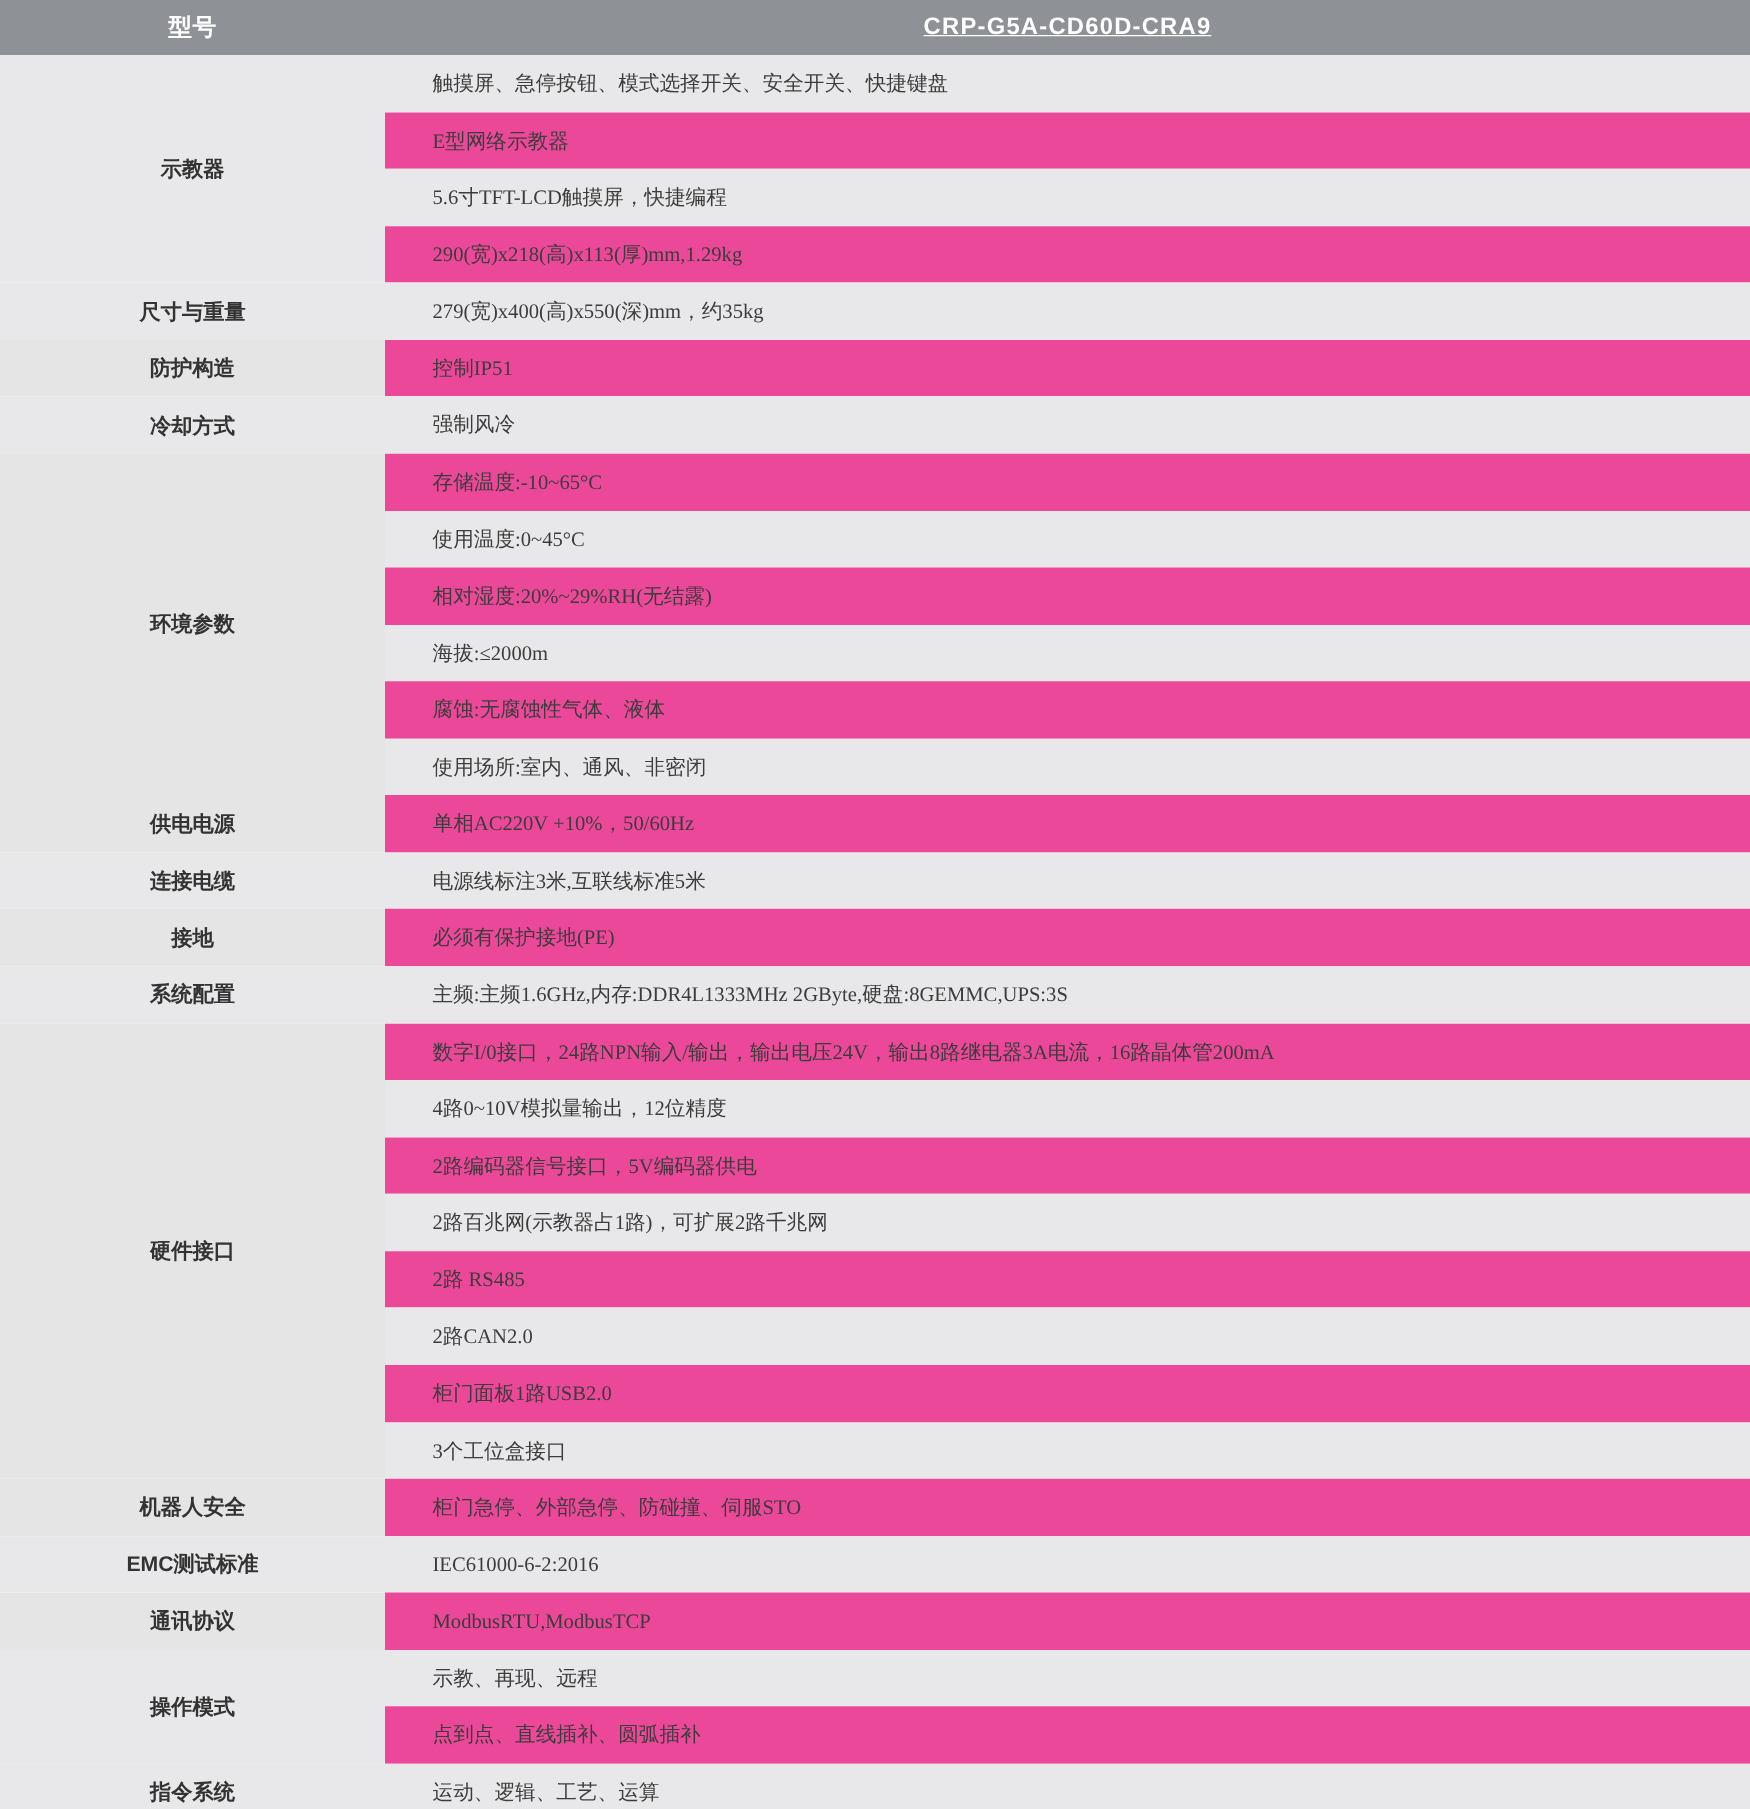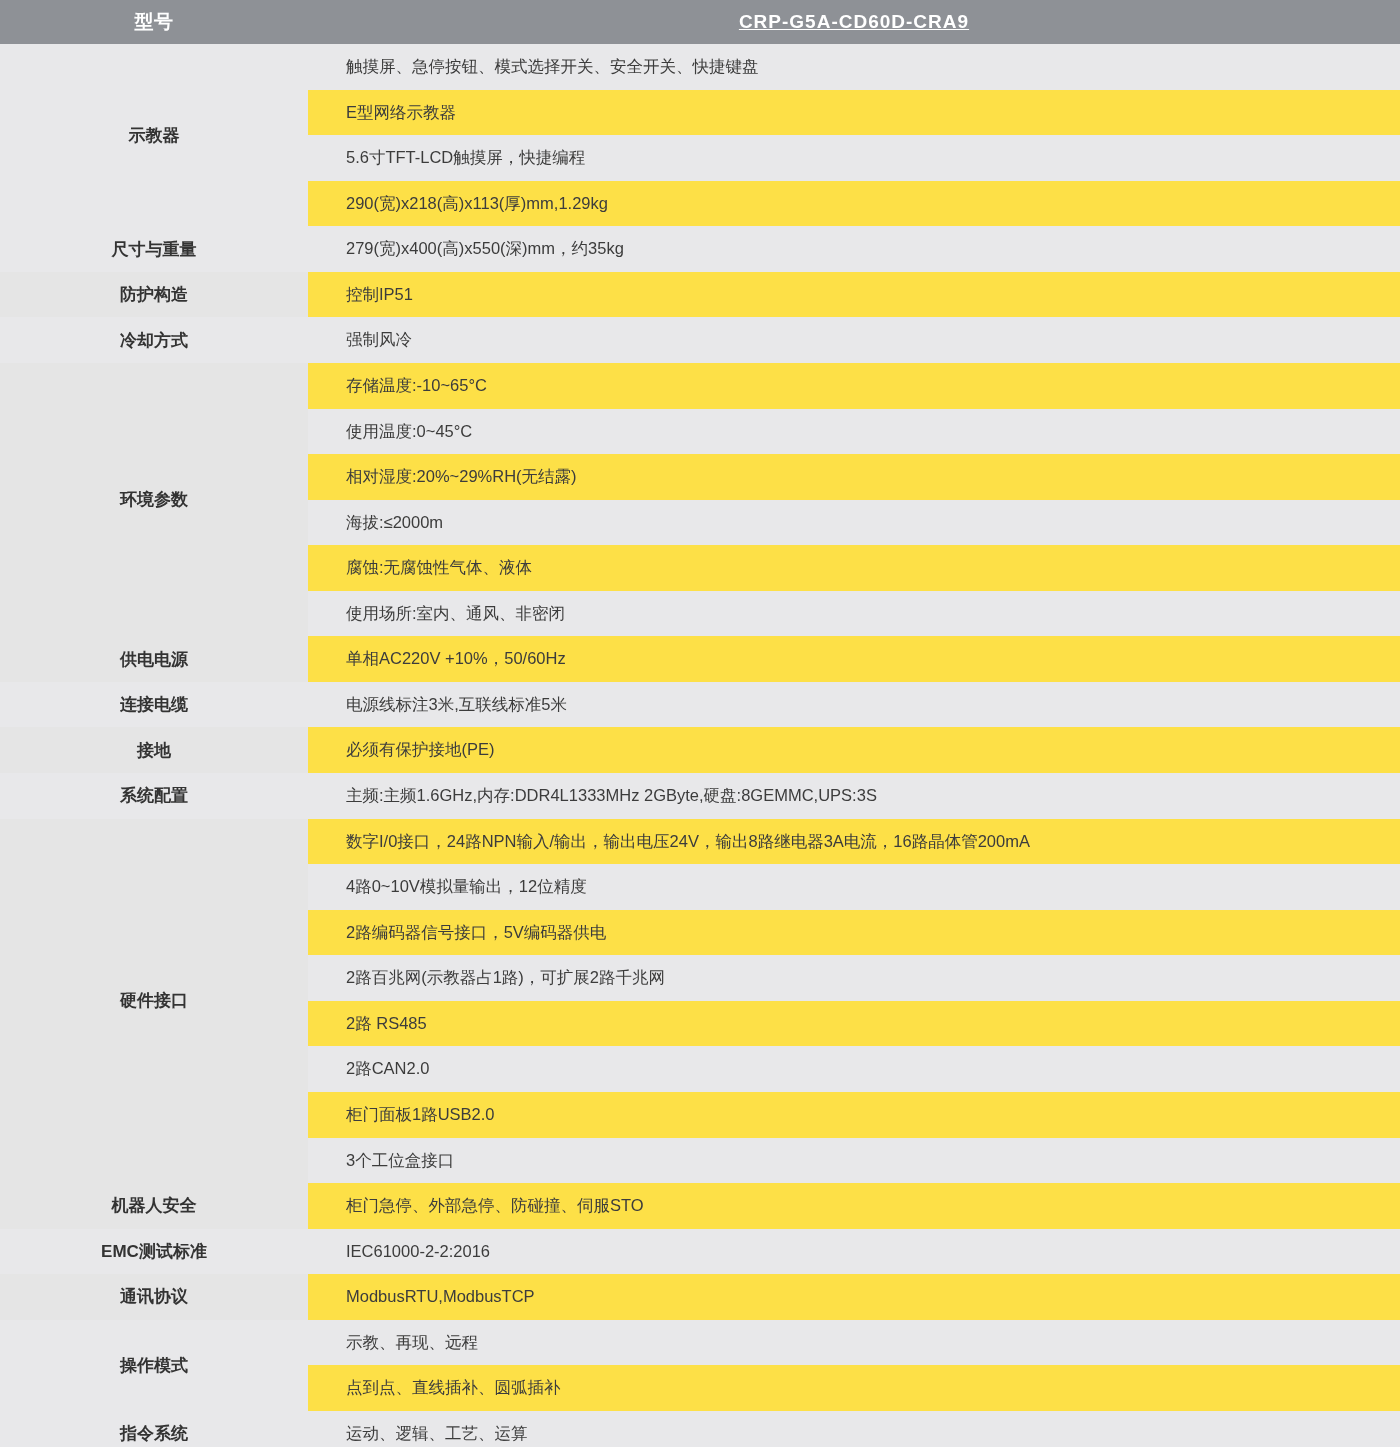--- a/index.html
+++ b/index.html
@@ -45,23 +45,24 @@
     vertical-align: middle;
     padding: 10px 20px;
     margin-top: 48px;
   }
   td.value {
     font-size: 16.5px;
     color: #3c3c3c;
     padding: 10px 0 10px 38px;
     vertical-align: middle;
     line-height: 1.55;
+    font-family: Liberation Serif, serif;
   }
   tr.shade td { background: #e8e8ea; }
-  tr.plain td { background: #fde047; }
+  tr.plain td { background: #ec4899; }
 
   
   td.label.shade { background: #e8e8ea; }
   td.label.plain { background: #e5e5e5; }
 
   .value-multiline { line-height: 1.75; }
 </style>
 </head>
 <body>
 
@@ -161,21 +162,21 @@
       </tr>
       <tr class="shade">
         <td class="value">3个工位盒接口</td>
       </tr>
       <tr class="plain">
         <td class="label plain" rowspan="1">机器人安全</td>
         <td class="value">柜门急停、外部急停、防碰撞、伺服STO</td>
       </tr>
       <tr class="shade">
         <td class="label shade" rowspan="1">EMC测试标准</td>
-        <td class="value">IEC61000-2-2:2016</td>
+        <td class="value">IEC61000-6-2:2016</td>
       </tr>
       <tr class="plain">
         <td class="label plain" rowspan="1">通讯协议</td>
         <td class="value">ModbusRTU,ModbusTCP</td>
       </tr>
       <tr class="shade">
         <td class="label shade" rowspan="2">操作模式</td>
         <td class="value">示教、再现、远程</td>
       </tr>
       <tr class="plain">

